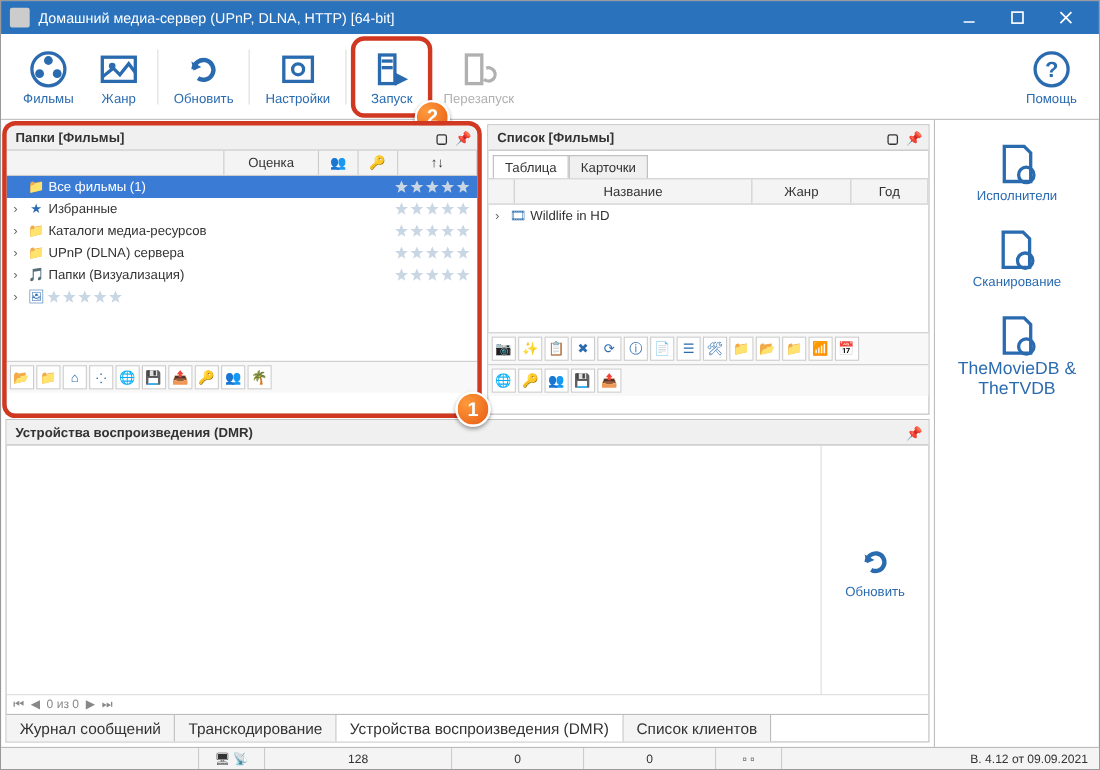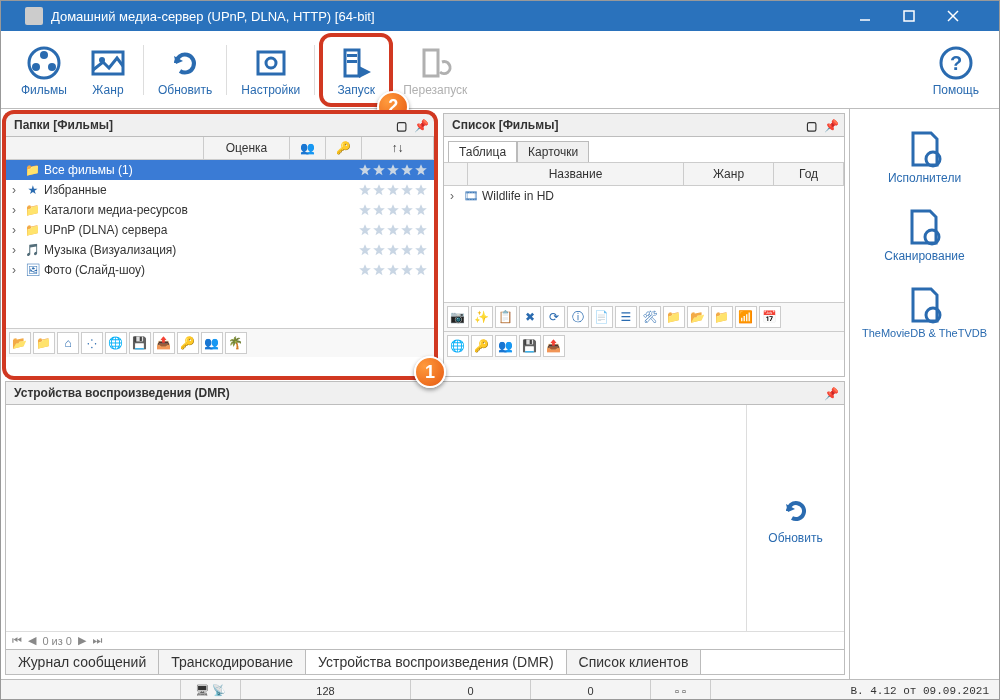--- a/index.html
+++ b/index.html
@@ -1,17 +1,17 @@
 <!DOCTYPE html>
 <html><head>
 <meta charset="utf-8">
 <style>
 * { box-sizing: border-box; margin: 0; padding: 0; font-family: "Segoe UI", Tahoma, sans-serif; }
 body { background: #fff; width: 1000px; height: 700px; overflow: hidden; font-size: 12px; color: #333; border:1px solid #999;}
-.titlebar { background: #2a72bc; color: #fff; height: 30px; display: flex; align-items: center; padding: 0 24px; }
+.titlebar { background: #2a72bc; color: #fff; height: 30px; display: flex; align-items: center; padding: 0 8px; }
 .titlebar .app-icon { width: 18px; height: 18px; margin-right: 8px; background:#ccc; border-radius:2px;}
 .titlebar .title { flex: 1; font-size: 13px; }
 .titlebar .winbtn { width: 44px; height: 30px; display: flex; align-items: center; justify-content: center; cursor: pointer; }
 .toolbar { height: 78px; background: #fff; border-bottom: 1px solid #bdbdbd; display: flex; align-items: center; padding: 0 10px; }
 .tb-btn { display: flex; flex-direction: column; align-items: center; justify-content: center; padding: 4px 10px; cursor: pointer; color: #2a6bb0; font-size: 12px; min-width:62px;}
 .tb-btn.disabled { color: #b0b0b0; }
 .tb-btn .ico { width: 40px; height: 40px; display:flex; align-items:center; justify-content:center; }
 .tb-sep { width:1px; background:#ddd; height:50px; margin:0 4px;}
 .redbox { border:4px solid #d13821; border-radius:12px; position:relative;}
 .badge { position:absolute; width:32px; height:32px; background:radial-gradient(circle at 30% 30%, #ff9a3c, #e65a12); border-radius:50%; color:#fff; font-weight:bold; font-size:18px; display:flex; align-items:center; justify-content:center; border:2px solid #fff; box-shadow:0 2px 4px rgba(0,0,0,.4);}
@@ -266,21 +266,21 @@
                   <path d="M12 2 L15 9 L22 9 L16 14 L18 21 L12 17 L6 21 L8 14 L2 9 L9 9 Z" fill="#c9d6e4"></path>
                 </svg>
                 <svg class="star" viewBox="0 0 24 24">
                   <path d="M12 2 L15 9 L22 9 L16 14 L18 21 L12 17 L6 21 L8 14 L2 9 L9 9 Z" fill="#c9d6e4"></path>
                 </svg>
               </span>
             </div>
             <div class="folder-row">
               <span class="exp">›</span>
               <span class="ficon">🎵</span>
-              <span class="fname">Музыка (Визуализация)</span>
+              <span class="fname">Папки (Визуализация)</span>
               <span class="stars">
                 <svg class="star" viewBox="0 0 24 24">
                   <path d="M12 2 L15 9 L22 9 L16 14 L18 21 L12 17 L6 21 L8 14 L2 9 L9 9 Z" fill="#c9d6e4"></path>
                 </svg>
                 <svg class="star" viewBox="0 0 24 24">
                   <path d="M12 2 L15 9 L22 9 L16 14 L18 21 L12 17 L6 21 L8 14 L2 9 L9 9 Z" fill="#c9d6e4"></path>
                 </svg>
                 <svg class="star" viewBox="0 0 24 24">
                   <path d="M12 2 L15 9 L22 9 L16 14 L18 21 L12 17 L6 21 L8 14 L2 9 L9 9 Z" fill="#c9d6e4"></path>
                 </svg>
@@ -288,21 +288,20 @@
                   <path d="M12 2 L15 9 L22 9 L16 14 L18 21 L12 17 L6 21 L8 14 L2 9 L9 9 Z" fill="#c9d6e4"></path>
                 </svg>
                 <svg class="star" viewBox="0 0 24 24">
                   <path d="M12 2 L15 9 L22 9 L16 14 L18 21 L12 17 L6 21 L8 14 L2 9 L9 9 Z" fill="#c9d6e4"></path>
                 </svg>
               </span>
             </div>
             <div class="folder-row">
               <span class="exp">›</span>
               <span class="ficon">🖼</span>
-              <span class="fname">Фото (Слайд-шоу)</span>
               <span class="stars">
                 <svg class="star" viewBox="0 0 24 24">
                   <path d="M12 2 L15 9 L22 9 L16 14 L18 21 L12 17 L6 21 L8 14 L2 9 L9 9 Z" fill="#c9d6e4"></path>
                 </svg>
                 <svg class="star" viewBox="0 0 24 24">
                   <path d="M12 2 L15 9 L22 9 L16 14 L18 21 L12 17 L6 21 L8 14 L2 9 L9 9 Z" fill="#c9d6e4"></path>
                 </svg>
                 <svg class="star" viewBox="0 0 24 24">
                   <path d="M12 2 L15 9 L22 9 L16 14 L18 21 L12 17 L6 21 L8 14 L2 9 L9 9 Z" fill="#c9d6e4"></path>
                 </svg>
@@ -432,26 +431,26 @@
         </div>
       <span>Сканирование</span>
     </div>
     <div class="side-btn">
       <div class="sico">
           <svg width="44" height="44">
             <path d="M10 6 L28 6 L34 12 L34 38 L10 38 Z" fill="none" stroke="#2a6bb0" stroke-width="3"></path>
             <circle cx="30" cy="32" r="7" fill="none" stroke="#2a6bb0" stroke-width="3"></circle>
           </svg>
         </div>
-      <span style="font-size:11px; text-align:center;">TheMovieDB &amp; TheTVDB</span>
+      <span style="font-size:16px; text-align:center;">TheMovieDB &amp; TheTVDB</span>
     </div>
   </div>
 </div>
 
 <div class="statusbar">
   <div class="status-cell" style="width:180px;"></div>
   <div class="status-cell" style="width:60px;">🖥 📡</div>
   <div class="status-cell" style="width:170px;">128</div>
   <div class="status-cell" style="width:120px;">0</div>
   <div class="status-cell" style="width:120px;">0</div>
   <div class="status-cell" style="width:60px;">▫ ▫</div>
-  <div class="status-cell" style="flex:1; justify-content:flex-end; border-right:none;font-family:Liberation Mono, monospace;">В. 4.12 от 09.09.2021</div>
+  <div class="status-cell" style="flex:1; justify-content:flex-end; border-right:none;">В. 4.12 от 09.09.2021</div>
 </div>
 
 </body></html>

